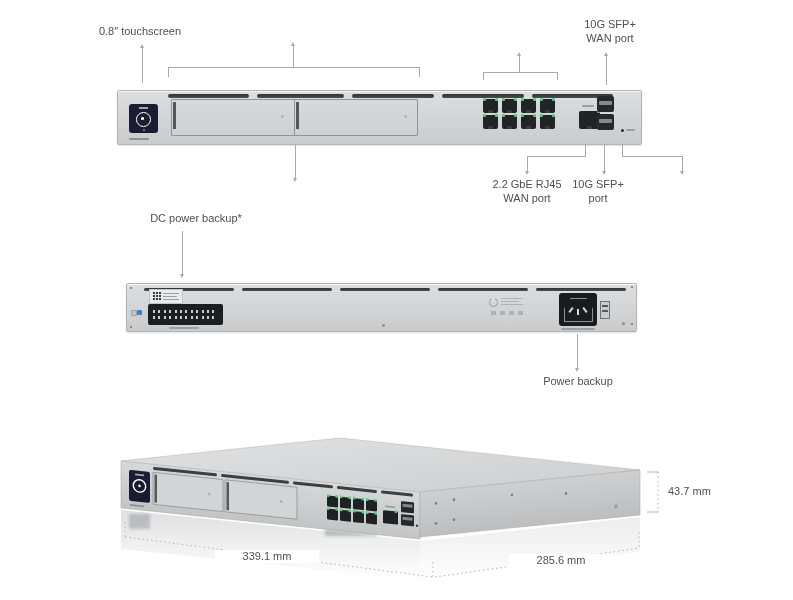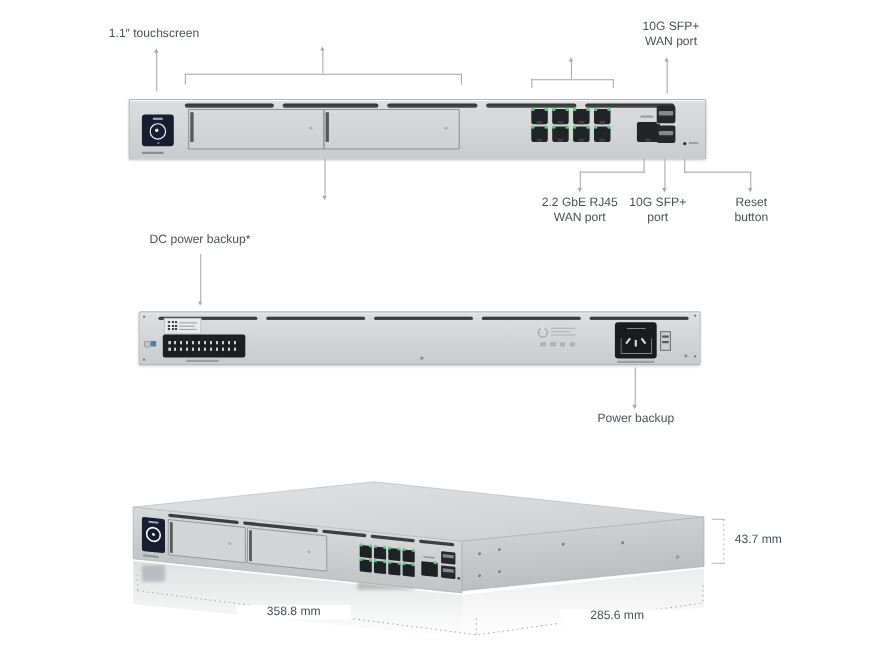--- a/index.html
+++ b/index.html
@@ -61,21 +61,21 @@
   .bluechip{position:absolute;width:5px;height:5px;background:#3b82c4;border-radius:1px;}
   .ubi-ring{position:absolute;width:7px;height:7px;border:1.5px solid #9a9ea1;border-radius:50%;}
   .ubi-ring i{position:absolute;left:2px;top:-2px;width:3px;height:4px;background:#dcdedf;}
   svg{display:block;}
 </style>
 </head>
 <body>
 
 <div class="canvas">
 
-  <div class="lbl" style="left:92px;top:24px;width:96px;">1.1″ touchscreen</div>
+  <div class="lbl" style="left:92px;top:24px;width:96px;">0.8″ touchscreen</div>
   <div class="arr-up" style="left:140px;top:44px;"></div>
   <div class="vline" style="left:142px;top:47px;height:36px;"></div>
 
   <div class="arr-up" style="left:291px;top:42px;"></div>
   <div class="vline" style="left:293px;top:45px;height:22px;"></div>
   <div class="hline" style="left:168px;top:67px;width:252px;"></div>
   <div class="vline" style="left:168px;top:67px;height:10px;"></div>
   <div class="vline" style="left:419px;top:67px;height:10px;"></div>
 
   <div class="arr-up" style="left:517px;top:52px;"></div>
@@ -190,26 +190,22 @@
   <div class="arr-dn" style="left:602px;top:171px;"></div>
   <div class="lbl" style="left:553px;top:177px;width:90px;">
     <span class="ln">10G SFP+</span>
     <span class="ln">port</span>
   </div>
 
   <div class="vline" style="left:622px;top:144px;height:13px;"></div>
   <div class="hline" style="left:622px;top:156px;width:61px;"></div>
   <div class="vline" style="left:682px;top:156px;height:15px;"></div>
   <div class="arr-dn" style="left:680px;top:171px;"></div>
-  <div class="lbl" style="left:648px;top:177px;width:70px;">
-    <span class="ln">Reset</span>
-    <span class="ln">button</span>
-  </div>
-
-  <div class="lbl left" style="left:136px;top:211px;width:120px;">DC power backup*</div>
+
+  <div class="lbl left" style="left:136px;top:211px;width:120px;text-align:center;">DC power backup*</div>
   <div class="vline" style="left:182px;top:231px;height:43px;"></div>
   <div class="arr-dn" style="left:180px;top:274px;"></div>
 
   <div class="chassis" style="left:126px;top:283px;width:509px;height:47px;">
     <div class="vent thin" style="left:17px;top:4px;width:90px;"></div>
     <div class="vent thin" style="left:115px;top:4px;width:90px;"></div>
     <div class="vent thin" style="left:213px;top:4px;width:90px;"></div>
     <div class="vent thin" style="left:311px;top:4px;width:90px;"></div>
     <div class="vent thin" style="left:409px;top:4px;width:90px;"></div>
 
@@ -386,17 +382,17 @@
       <polyline points="340,157 545,128"></polyline>
       <polyline points="544,112 544,128"></polyline>
       <polyline points="563,52 563,92"></polyline>
     </g>
     <g stroke="#b3b6b8" stroke-width="1">
       <line x1="552" y1="52" x2="564" y2="52"></line>
       <line x1="552" y1="92" x2="564" y2="92"></line>
     </g>
   </svg>
 
-  <div class="dim" style="left:215px;top:550px;width:100px;">358.8 mm</div>
+  <div class="dim" style="left:215px;top:550px;width:100px;">339.1 mm</div>
   <div class="dim" style="left:509px;top:554px;width:100px;">285.6 mm</div>
   <div class="dim" style="left:666px;top:485px;width:58px;text-align:left;">43.7 mm</div>
 
 </div>
 
 </body></html>

